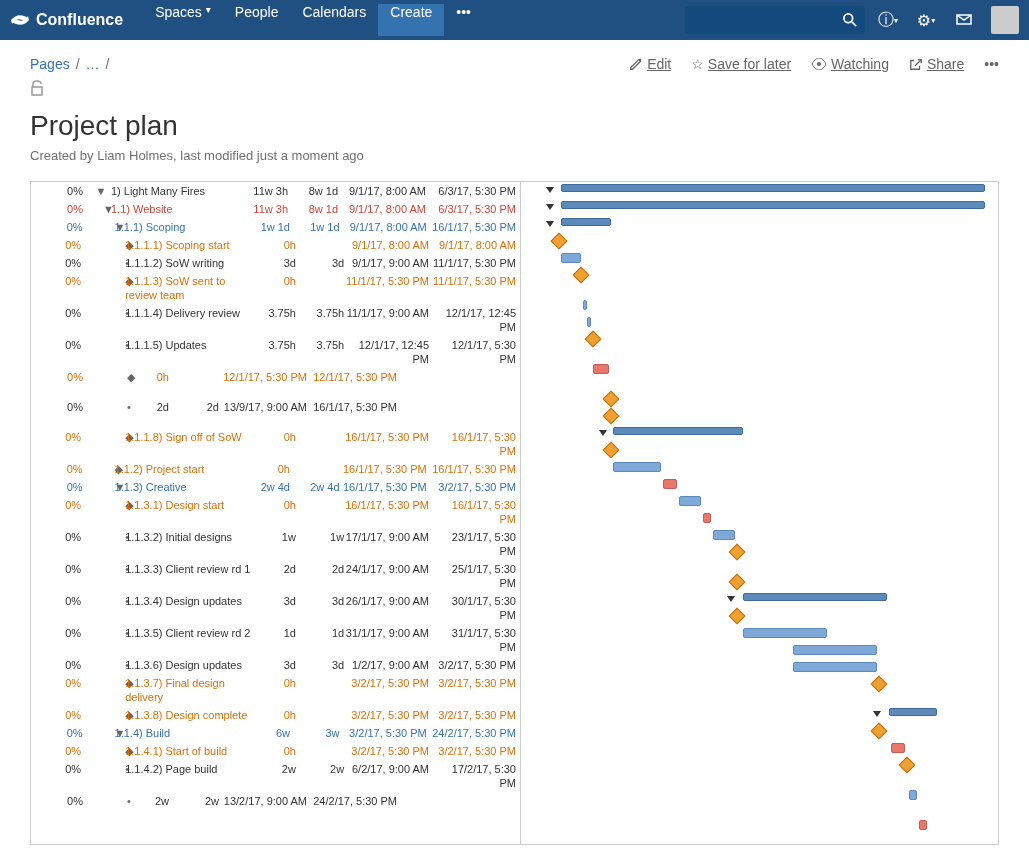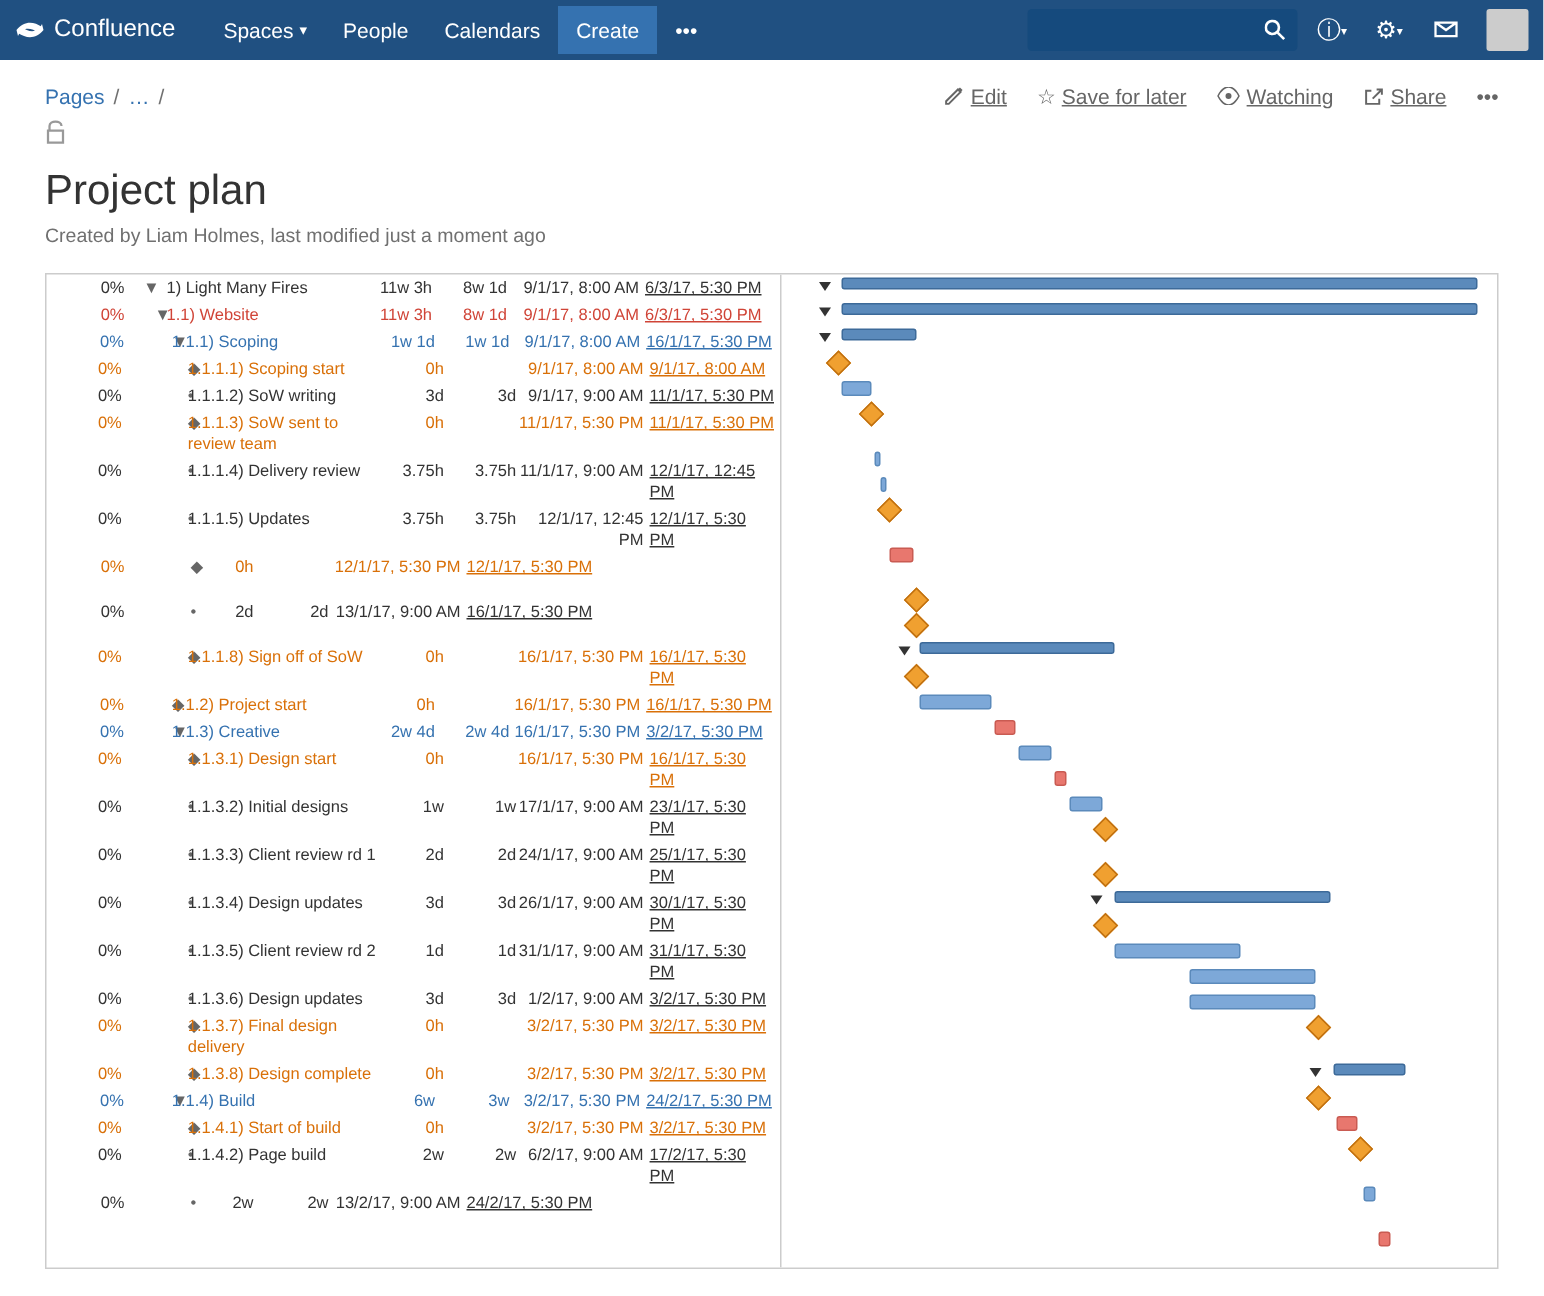--- a/index.html
+++ b/index.html
@@ -1,20 +1,20 @@
 <!DOCTYPE html>
 <html><head>
 <meta charset="utf-8">
 <style>
 * { box-sizing: border-box; margin: 0; padding: 0; }
 body { font-family: -apple-system, BlinkMacSystemFont, "Segoe UI", Arial, sans-serif; font-size: 13px; color: #333; background: #fff; width: 1029px; }
 .topbar { background: #205081; height: 40px; display: flex; align-items: center; color: #fff; padding: 0 10px; }
-.logo { display: flex; align-items: center; font-size: 16px; font-weight: normal; margin-right: 20px; }
+.logo { display: flex; align-items: center; font-size: 16px; font-weight: bold; margin-right: 20px; }
 .logo svg { margin-right: 6px; }
-.nav-item { padding: 0 12px; height: 32px; display: flex; align-items: center; cursor: pointer; font-size: 14px; }
+.nav-item { padding: 0 12px; height: 32px; display: flex; cursor: pointer; font-size: 14px; }
 .nav-item.create { background: #3572b0; }
 .nav-item .caret { margin-left: 4px; font-size: 10px; }
 .topbar-right { margin-left: auto; display: flex; align-items: center; }
 .top-icon { width: 38px; height: 40px; display: flex; align-items: center; justify-content: center; cursor: pointer; color: #fff; font-size: 16px; }
 .search-box { background: #154a7d; border-radius: 3px; width: 180px; height: 28px; display: flex; align-items: center; justify-content: flex-end; padding-right: 8px; margin-right: 4px; }
 .avatar { width: 28px; height: 28px; background: #ccc; border-radius: 2px; margin-left: 8px; }
 .page { padding: 16px 30px; }
 .breadcrumb { display: flex; align-items: center; font-size: 14px; }
 .breadcrumb a { color: #3572b0; text-decoration: none; }
 .breadcrumb .sep { color: #707070; margin: 0 6px; }
@@ -34,21 +34,21 @@
 .thead .c-dur { width: 50px; text-align: right;}
 .thead .c-start { width: 92px; text-align: left; padding-left: 4px;}
 .thead .c-end { width: 90px; text-align: left; padding-left: 4px;}
 .row { display: flex; font-size: 11px; align-items: flex-start; padding: 2px 0; min-height: 17px; line-height: 14px;}
 .row .c-comp { width: 60px; text-align: right; padding-right: 8px;}
 .row .c-mark { width: 20px; text-align: center; color: #666;}
 .row .c-title { width: 135px; padding-left: 0;}
 .row .c-eff { width: 42px; text-align: right;}
 .row .c-dur { width: 50px; text-align: right;}
 .row .c-start { width: 92px; text-align: right; padding-right: 4px;}
-.row .c-end { width: 90px; text-align: left; padding-right: 4px; text-decoration: underline;}
+.row .c-end { width: 90px; text-align: right; padding-right: 4px;}
 .row.orange { color: #d97008; }
 .row.blue { color: #3572b0; }
 .row.red { color: #d04437; }
 .c-title .num { margin-right: 3px; }
 .timehead { display: flex; font-size: 10px; color: #333; border-bottom: 1px solid #ddd; height: 18px; align-items: center; }
 .timehead div { width: 48px; white-space: nowrap; }
 .bars { position: relative; }
 .brow { height: 17px; position: relative; display:flex; align-items:center;}
 .brow.tall { height: 30px; }
 .bar { position: absolute; height: 10px; border-radius: 2px; top: 3px;}
@@ -224,21 +224,21 @@
             <div class="c-eff">0h</div>
             <div class="c-dur"></div>
             <div class="c-start">12/1/17, 5:30 PM</div>
             <div class="c-end">12/1/17, 5:30 PM</div>
           </div>
           <div class="row " style="min-height: 30px;">
             <div class="c-comp">0%</div>
             <div class="c-mark" style="padding-left:36px">•</div>
             <div class="c-eff">2d</div>
             <div class="c-dur">2d</div>
-            <div class="c-start">13/1/17, 9:00 AM</div>
+            <div class="c-start">13/9/17, 9:00 AM</div>
             <div class="c-end">16/1/17, 5:30 PM</div>
           </div>
           <div class="row orange">
             <div class="c-comp">0%</div>
             <div class="c-mark" style="padding-left:36px">◆</div>
             <div class="c-title" style="padding-left:0px"><span class="num">1.1.1.8)</span>Sign off of SoW</div>
             <div class="c-eff">0h</div>
             <div class="c-dur"></div>
             <div class="c-start">16/1/17, 5:30 PM</div>
             <div class="c-end">16/1/17, 5:30 PM</div>

